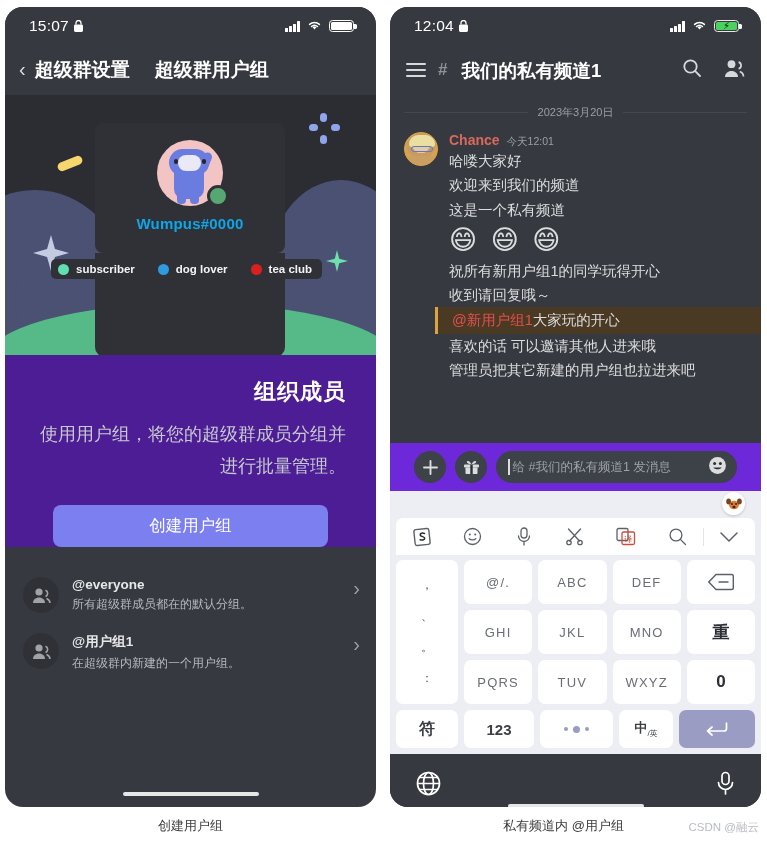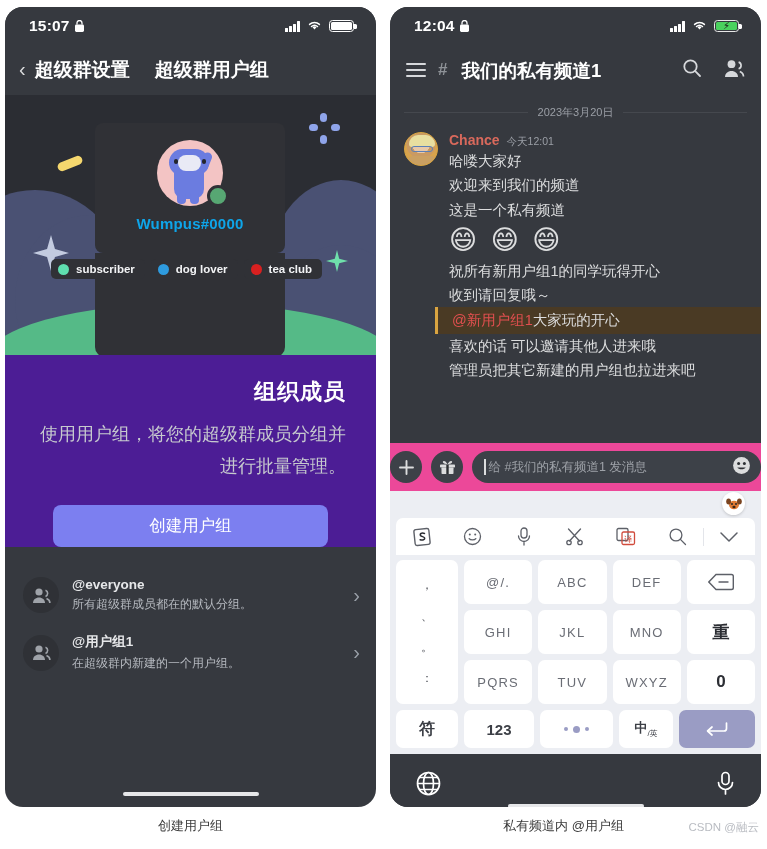--- a/index.html
+++ b/index.html
@@ -17,21 +17,21 @@
   }
   #phone-left{ left:5px; }
   #phone-right{ left:390px; }
 
   
   .statusbar{
     height:38px; display:flex; align-items:center;
     padding:0 22px 0 24px; color:#fff;
     background:#36393f;
   }
-  .sb-time{ font-size:15.5px; font-weight:700; letter-spacing:.2px; }
+  .sb-time{ font-size:15.5px; font-weight:400; letter-spacing:.2px; }
   .sb-lock{ margin-left:5px; display:flex; align-items:center; }
   .sb-right{ margin-left:auto; display:flex; align-items:center; gap:7px; }
   .sig{ display:flex; align-items:flex-end; gap:1.5px; height:11px; }
   .sig i{ display:block; width:2.6px; background:#fff; border-radius:.5px; }
   .sig i:nth-child(1){height:4px;} .sig i:nth-child(2){height:6px;}
   .sig i:nth-child(3){height:8px;} .sig i:nth-child(4){height:11px;}
   .batt{
     width:25px;height:12.5px;border:1.6px solid #fff;border-radius:3.5px;
     position:relative; display:flex; align-items:center; padding:1.4px;
   }
@@ -132,21 +132,21 @@
   .promo p{ margin-top:12px;font-size:18px;line-height:1.75;color:#c6c9ce; }
   .cta{
     margin:23px 18px 0; height:42px; background:#7c7ff0; border-radius:8px;
     display:flex;align-items:center;justify-content:center;
     font-size:16.5px;color:#fff;font-weight:400; cursor:pointer;
   }
 
   
   .glist{ margin-top:20px; }
   .grow{
-    display:flex;align-items:center;gap:13px;padding:10px 16px 10px 18px;
+    display:flex;align-items:flex-start;gap:13px;padding:10px 16px 10px 18px;
     cursor:pointer;
   }
   .gav{
     width:36px;height:36px;border-radius:50%;background:#2f3136;
     display:flex;align-items:center;justify-content:center;flex:0 0 auto;
   }
   .gtxt{ flex:1; min-width:0; }
   .gtitle{ font-size:13.5px;font-weight:700;color:#e6e7e9; }
   .gsub{ font-size:12px;color:#b6bac0;margin-top:4px; }
   .gchev{ color:#9aa0a8;font-size:20px;font-weight:300; }
@@ -184,22 +184,22 @@
   .emojis{font-size:27px;line-height:1.35;letter-spacing:3px;}
   .mention-row{
     position:relative; margin:0 -14px; padding:1px 14px;
     background:#4a3a24; border-left:3px solid #d9a441;
   }
   .mention-row .mline{ padding-left:0; }
   .mention{ color:#e04f4f; }
 
   
   .inputbar{
-    height:48px;display:flex;align-items:center;gap:9px;padding:0 0;
-    background:#ec4899;
+    height:48px;display:flex;align-items:center;gap:9px;padding:0 24px;
+    background:#6d28d9;
   }
   .rndbtn{
     width:32px;height:32px;border-radius:50%;background:#3d4148;
     display:flex;align-items:center;justify-content:center;flex:0 0 auto;
     color:#d5d7da;
   }
   .txtbox{
     flex:1;height:32px;background:#3d4148;border-radius:16px;
     display:flex;align-items:center;padding:0 10px 0 12px;gap:3px;
   }

